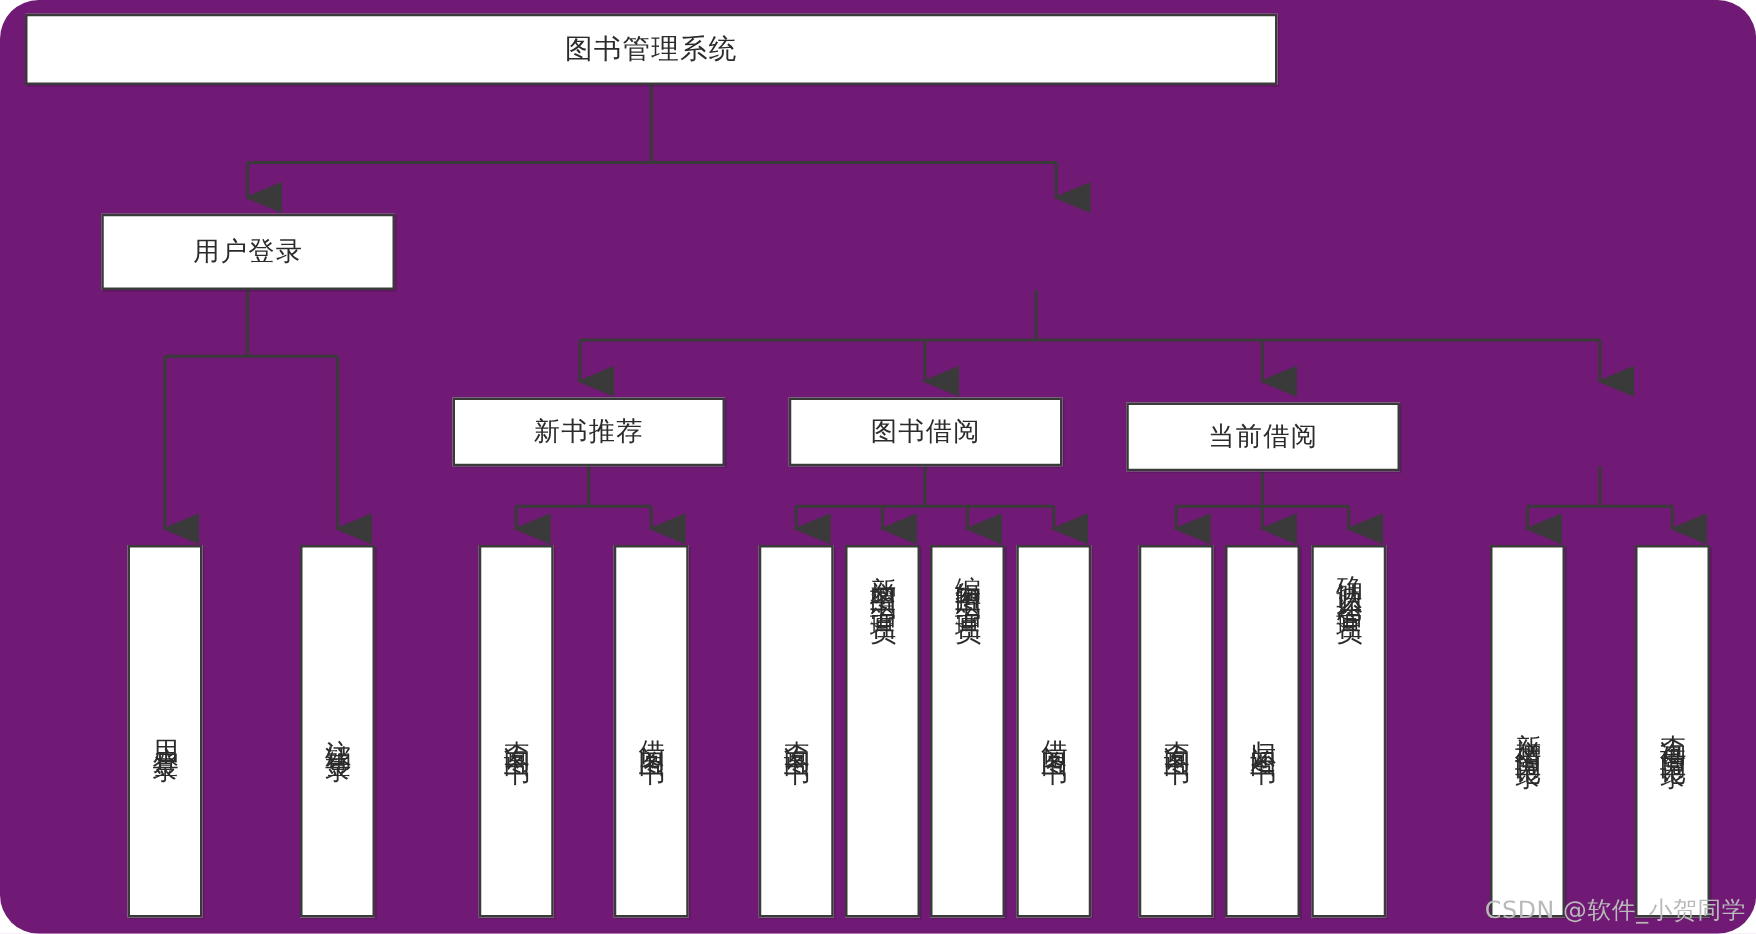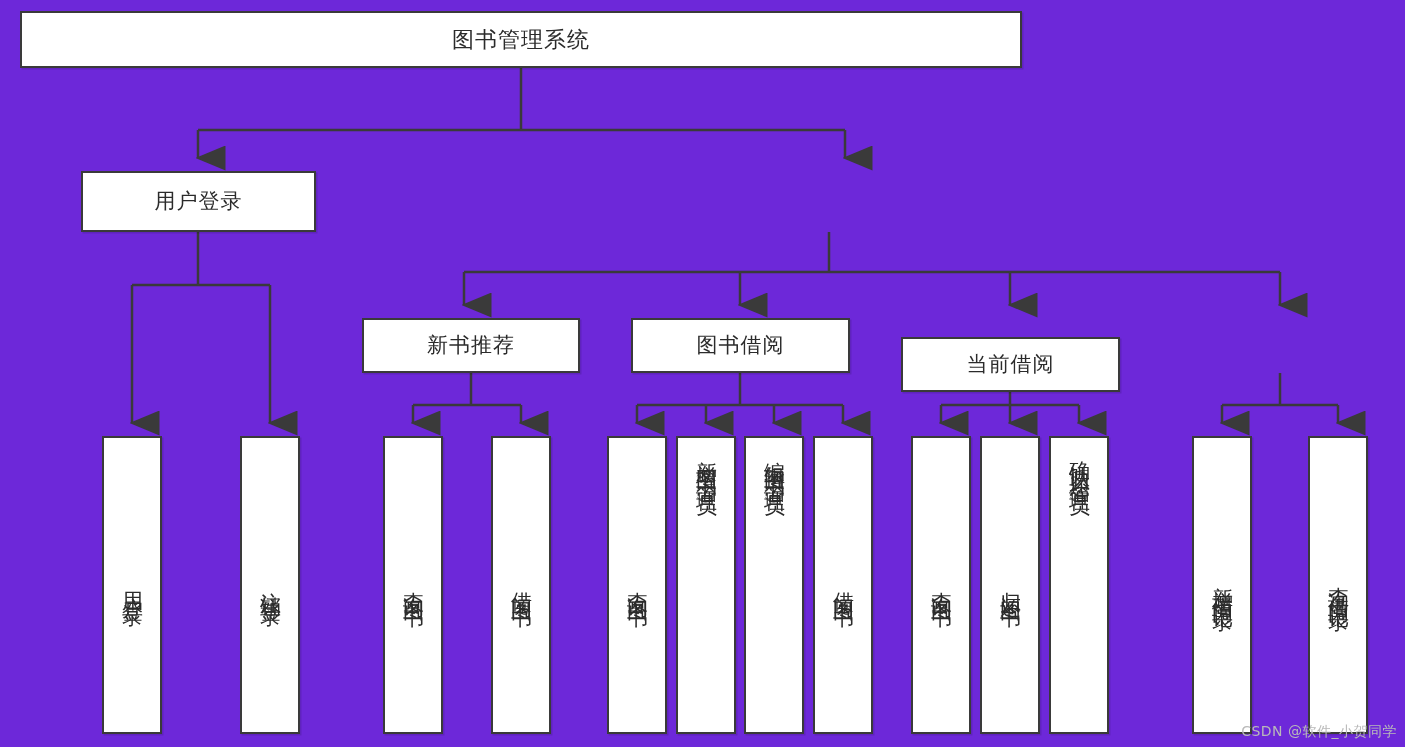--- a/index.html
+++ b/index.html
@@ -7,22 +7,23 @@
     padding: 0;
     background: #ffffff;
   }
   body {
     font-family: "DejaVu Sans", "Liberation Sans", sans-serif;
   }
   #canvas {
     position: relative;
     width: 1405px;
     height: 747px;
-    background: #6d28d9;
+    background: #701a75;
     overflow: hidden;
+    border-radius: 31px;
   }
   svg.edges {
     position: absolute;
     left: 0;
     top: 0;
     width: 1405px;
     height: 747px;
     pointer-events: none;
   }
   .node {
@@ -60,21 +61,21 @@
     white-space: nowrap;
   }
   .node.vertical.v-center {
     align-items: center;
     padding-top: 0;
   }
   #watermark {
     position: absolute;
     right: 8px;
     bottom: 6px;
-    font-size: 14px;
+    font-size: 19px;
     color: #b9b9b9;
     letter-spacing: 0.5px;
     white-space: nowrap;
     pointer-events: none;
   }
 </style>
 </head>
 <body>
 
 <div id="canvas">
@@ -139,21 +140,21 @@
 
 
   <div class="node horizontal" style="left:631px; top:318px; width:219px; height:55px;">
     <span class="node-label">图书借阅</span>
   </div>
 
   <div class="node horizontal" style="left:362px; top:318px; width:218px; height:55px;">
     <span class="node-label">新书推荐</span>
   </div>
 
-  <div class="node horizontal" style="left:901px; top:337px; width:219px; height:55px;">
+  <div class="node horizontal" style="left:901px; top:322px; width:219px; height:55px;">
     <span class="node-label">当前借阅</span>
   </div>
 
 
   <div class="node vertical v-center" style="left:102px; top:436px; width:60px; height:298px;">
     <span class="node-label">用户登录</span>
   </div>
   <div class="node vertical v-center" style="left:240px; top:436px; width:60px; height:298px;">
     <span class="node-label">注销登录</span>
   </div>

